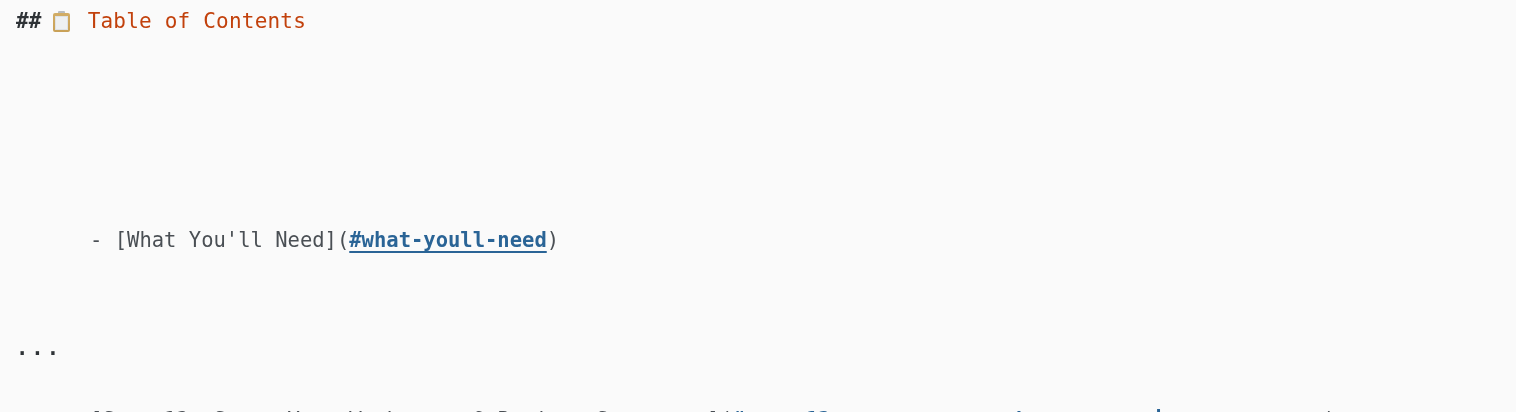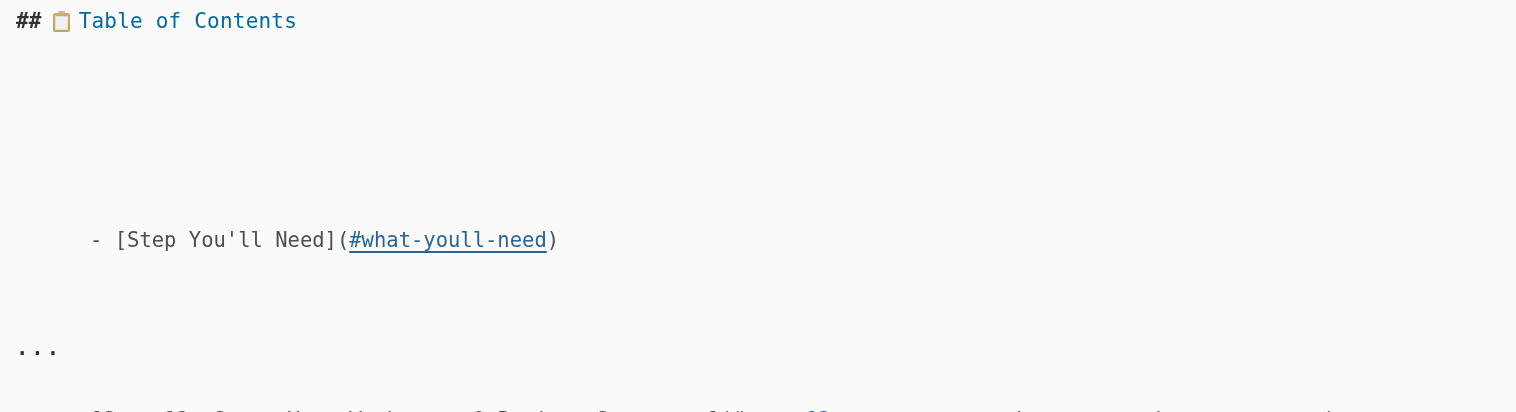--- a/index.html
+++ b/index.html
@@ -72,22 +72,23 @@
   .clipboard-icon .clip {
     position: absolute;
     left: 5px;
     top: 0px;
     width: 7px;
     height: 5px;
     background: #b9bdc0;
     border-radius: 1px;
   }
   .heading-text {
-    color: #0369a1;
+    color: #c2410c;
     white-space: pre;
+    margin-left: 9px;
   }
 
   .toc-list {
     position: absolute;
     left: 16px;
     top: 78px;
     font-size: 20.5px;
     line-height: 36px;
     white-space: pre;
   }
@@ -105,20 +106,21 @@
   .paren {
     color: #4a4f54;
   }
   .anchor-link {
     color: #2a6496;
     text-decoration: underline;
     text-decoration-color: #2a6496;
     text-underline-offset: 4px;
     text-decoration-thickness: 1.5px;
     cursor: pointer;
+    font-weight: bold;
   }
   .ellipsis-line {
     position: absolute;
     left: 16px;
     top: 330px;
     font-size: 20.5px;
     line-height: 36px;
     font-weight: 700;
     letter-spacing: 3px;
     color: #2f3337;
@@ -145,21 +147,21 @@
       <span class="clip"></span>
       <span class="board"></span>
       <span class="paper"></span>
     </span>
     <span class="heading-text">Table of Contents</span>
   </div>
 
   <div class="toc-list">
 
     <div class="toc-line">
-      <span class="bullet">-</span><span class="paren"> [</span><span class="label-text">Step You'll Need</span><span class="paren">](</span><span class="anchor-link">#what-youll-need</span><span class="paren">)</span>
+      <span class="bullet">-</span><span class="paren"> [</span><span class="label-text">What You'll Need</span><span class="paren">](</span><span class="anchor-link">#what-youll-need</span><span class="paren">)</span>
     </div>
 
 
     
 
     
 
     
 
     

